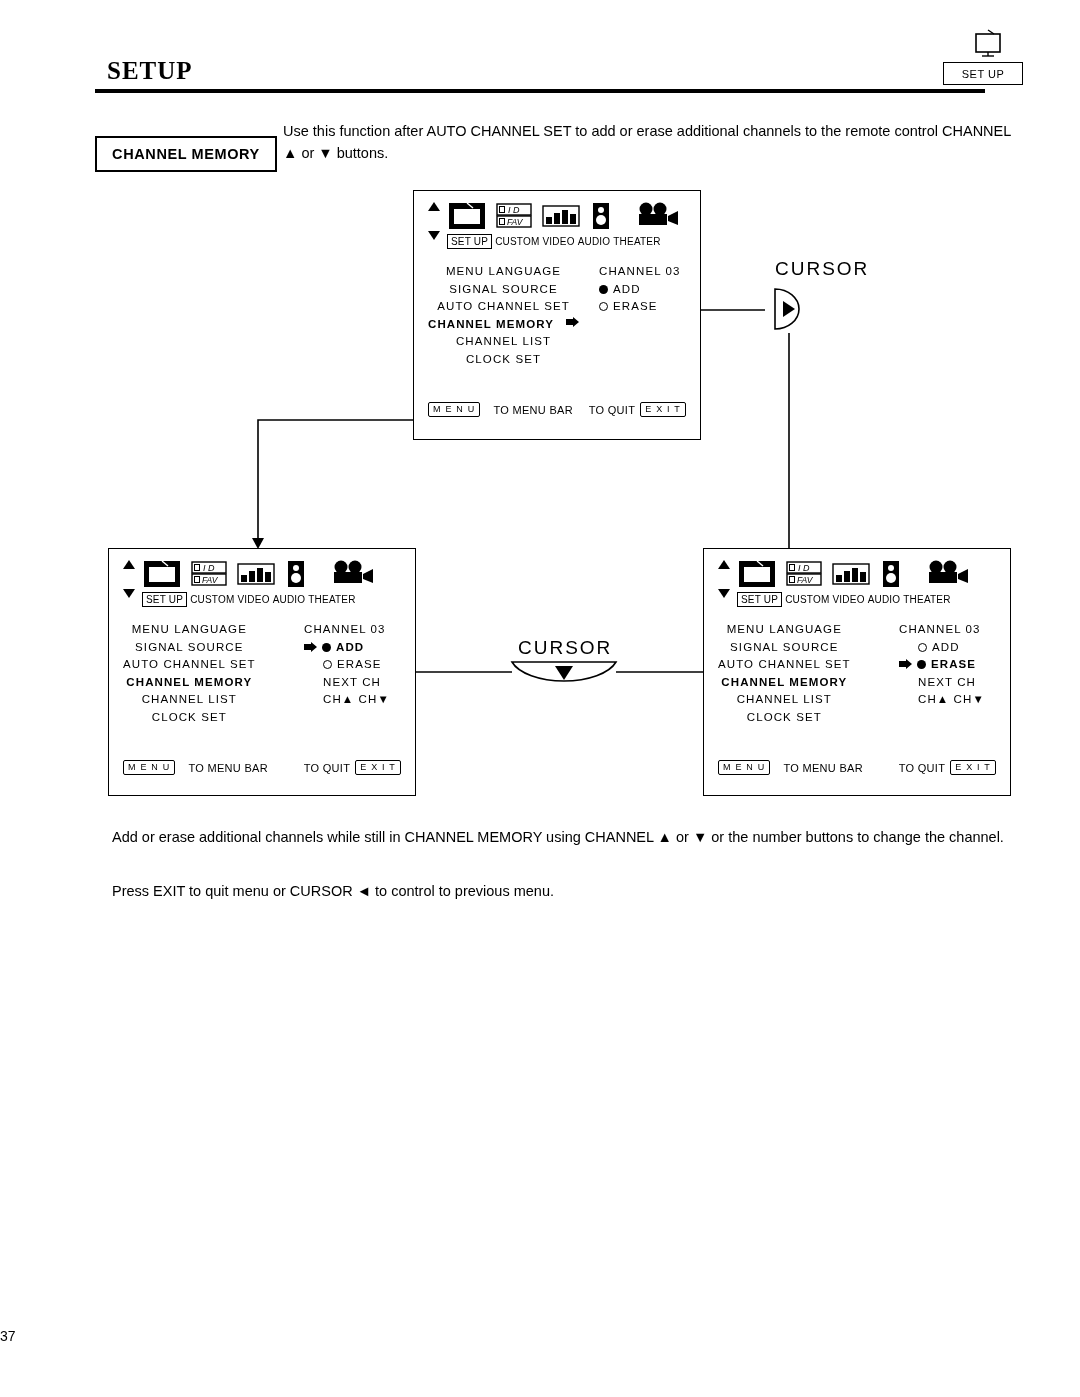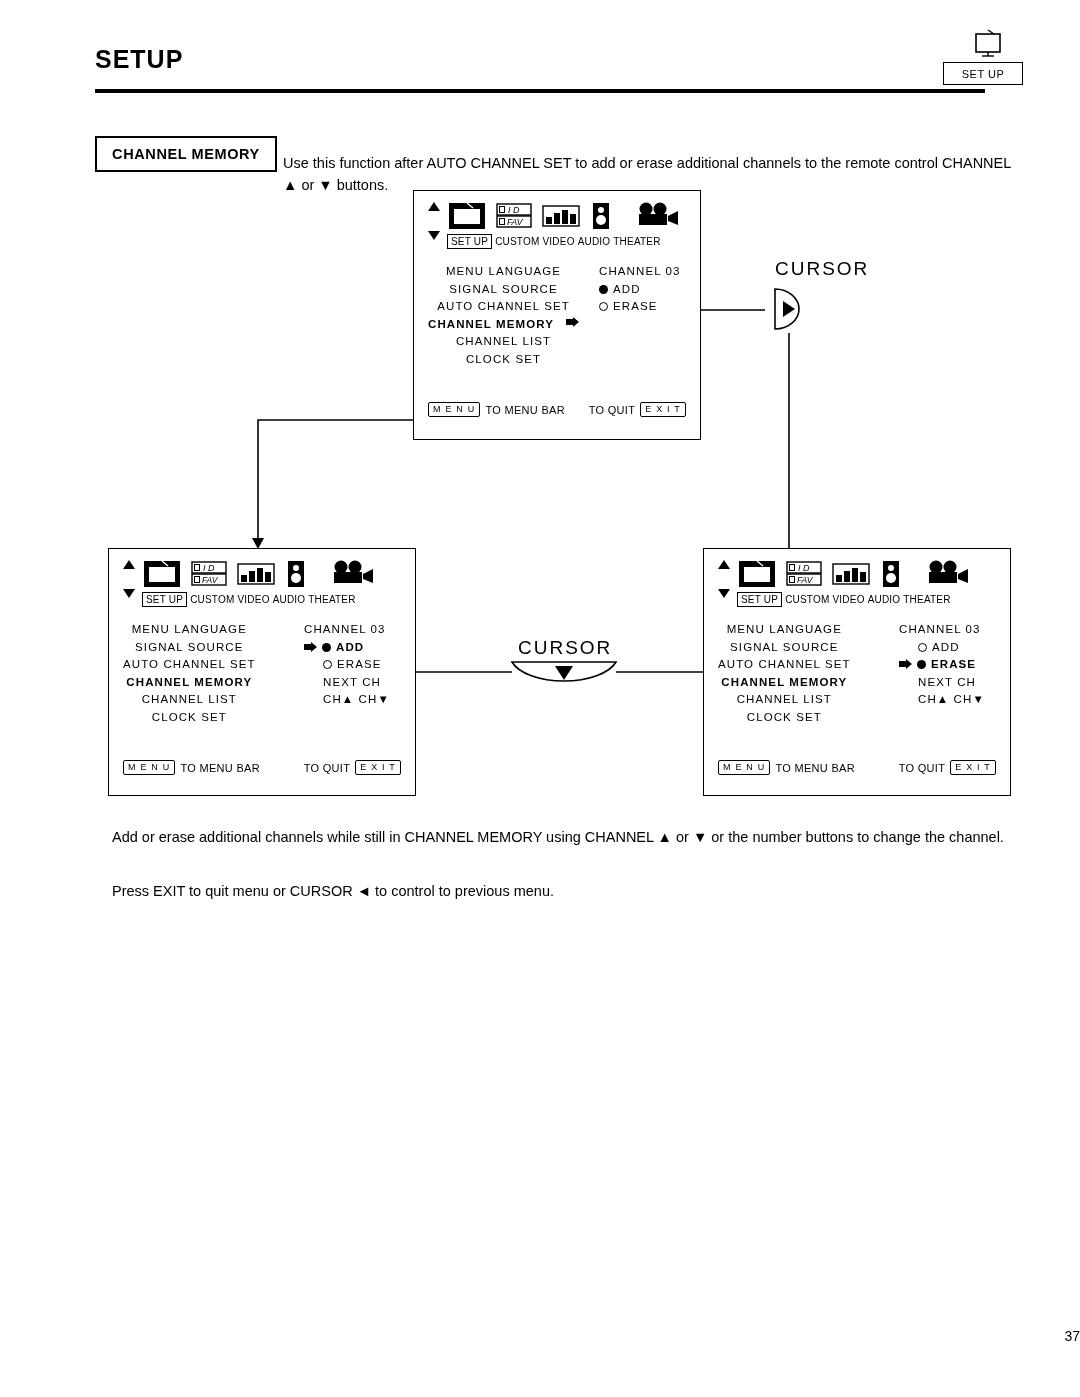--- a/index.html
+++ b/index.html
@@ -20,21 +20,22 @@
   .page-header {
     position: absolute;
     left: 95px;
     top: 45px;
     width: 890px;
   }
   .page-title {
     font-size: 25px;
     font-weight: bold;
     letter-spacing: 1px;
-    margin: 0;
+    margin: 12px;
+    font-family: Liberation Serif, serif;
   }
   .header-rule {
     position: absolute;
     left: 95px;
     top: 89px;
     width: 890px;
     height: 4px;
     background: #000;
   }
   .header-tv-icon {
@@ -70,21 +71,21 @@
     display: flex;
     align-items: center;
     justify-content: center;
     font-size: 14.5px;
     font-weight: bold;
     letter-spacing: 0.6px;
   }
   .intro-text {
     position: absolute;
     left: 283px;
-    top: 152px;
+    top: 120px;
     width: 735px;
     font-size: 14.5px;
     line-height: 22px;
   }
 
   
   .osd {
     position: absolute;
     border: 1.5px solid #000;
     background: #fff;
@@ -194,21 +195,21 @@
   }
   .key-box {
     border: 1.2px solid #000;
     border-radius: 2px;
     padding: 1px 4px;
     font-size: 9px;
     letter-spacing: 1.2px;
     display: inline-block;
     line-height: 11px;
   }
-  .footer-left { display: flex; align-items: center; gap: 5px; }
+  .footer-left { display: flex; align-items: center; gap: 13px; }
   .footer-right { display: flex; align-items: center; gap: 5px; margin-left: auto; }
 
   
   .cursor-label {
     position: absolute;
     font-size: 19px;
     letter-spacing: 2px;
   }
   .cursor-top { left: 775px; top: 258px; }
   .cursor-mid { left: 518px; top: 637px; }
@@ -235,23 +236,22 @@
     width: 930px;
     left: 112px;
   }
   .para1 { top: 826px; }
   .para2 { top: 880px; }
 
   .page-number {
     position: absolute;
     left: 0; right: 0;
     top: 1328px;
-    text-align: right;
+    text-align: left;
     font-size: 14px;
-    padding-left: 28px;
   }
 </style>
 </head>
 <body>
 
 <div class="page-header">
   <h1 class="page-title">SETUP</h1>
 </div>
 <div class="header-rule"></div>
 

